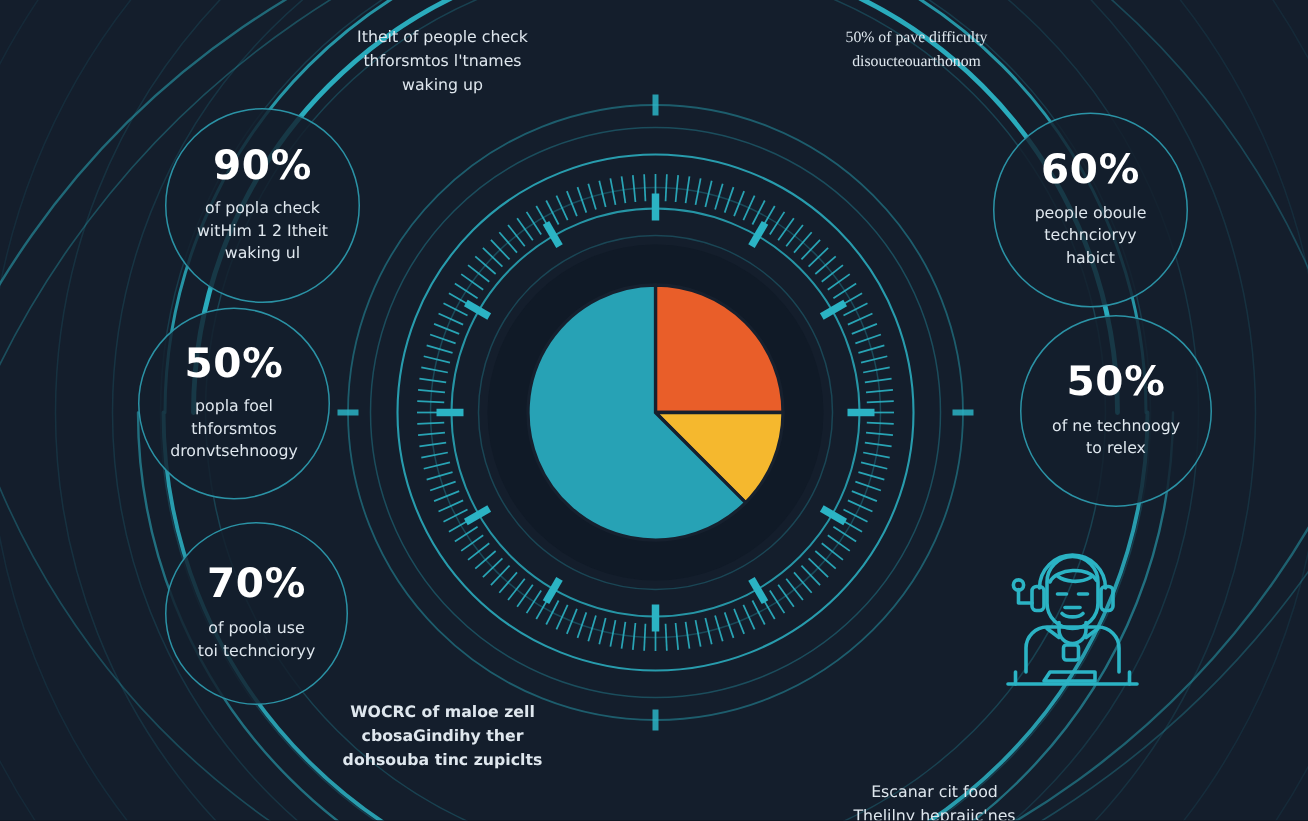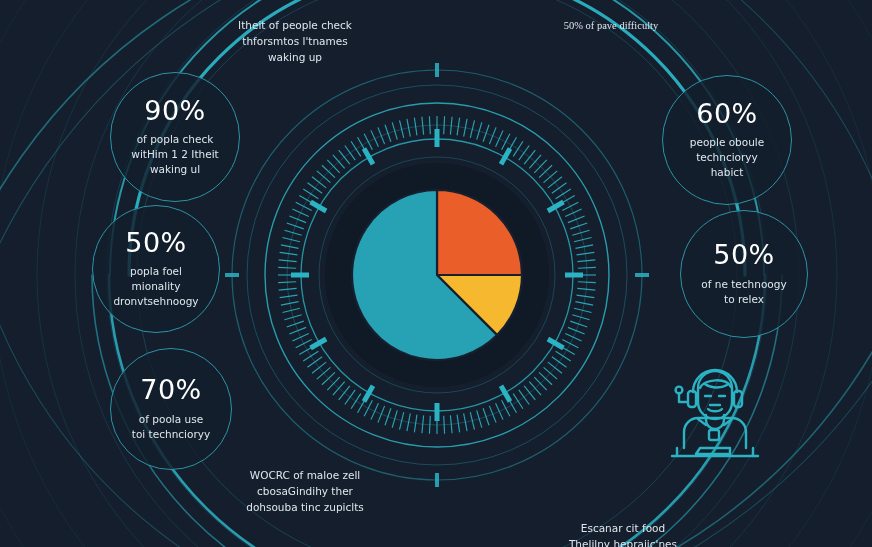--- a/index.html
+++ b/index.html
@@ -35,21 +35,21 @@
     box-sizing: border-box;
     display: flex;
     flex-direction: column;
     align-items: center;
     justify-content: center;
     text-align: center;
     padding: 6px 10px;
   }
   .bubble .pct {
     font-size: 27px;
-    font-weight: normal;
+    font-weight: bold;
     letter-spacing: 0.5px;
     color: #ffffff;
     line-height: 1.05;
     margin-bottom: 7px;
   }
   .bubble .cap {
     font-size: 10.5px;
     line-height: 1.42;
     color: #dfe7ee;
     max-width: 104px;
@@ -293,23 +293,24 @@
   </svg>
 
   <div class="caption" style="left:200px; top:18px;">
     <div>Itheit of people check</div>
     <div>thforsmtos  l'tnames</div>
     <div>waking up</div>
   </div>
 
   <div class="caption" style="left:516px; top:18px;font-family:Liberation Serif, serif;">
     <div>50% of pave difficulty</div>
-  </div>
-
-  <div class="caption" style="left:210px; top:468px;">
+    <div>disoucteouarthonom</div>
+  </div>
+
+  <div class="caption" style="left:200px; top:468px;font-weight:bold;">
     <div>WOCRC of maloe zell</div>
     <div>cbosaGindihy ther</div>
     <div>dohsouba tinc zupiclts</div>
   </div>
 
   <div class="caption" style="left:528px; top:478px;margin-top:43px;">
     <div>Escanar cit food</div>
     <div>Thelilny hepraiic'nes</div>
     <div>thoicadloyi</div>
   </div>
@@ -320,21 +321,21 @@
       <div>of popla check</div>
       <div>witHim 1 2 Itheit</div>
       <div>waking ul</div>
     </div>
   </div>
 
   <div class="bubble" style="left:92px; top:205px; width:128px; height:128px;">
     <div class="pct">50%</div>
     <div class="cap">
       <div>popla foel</div>
-      <div>mionality</div>
+      <div>thforsmtos</div>
       <div>dronvtsehnoogy</div>
     </div>
   </div>
 
   <div class="bubble" style="left:110px; top:348px; width:122px; height:122px;">
     <div class="pct">70%</div>
     <div class="cap">
       <div>of poola use</div>
       <div>toi techncioryy</div>
     </div>

